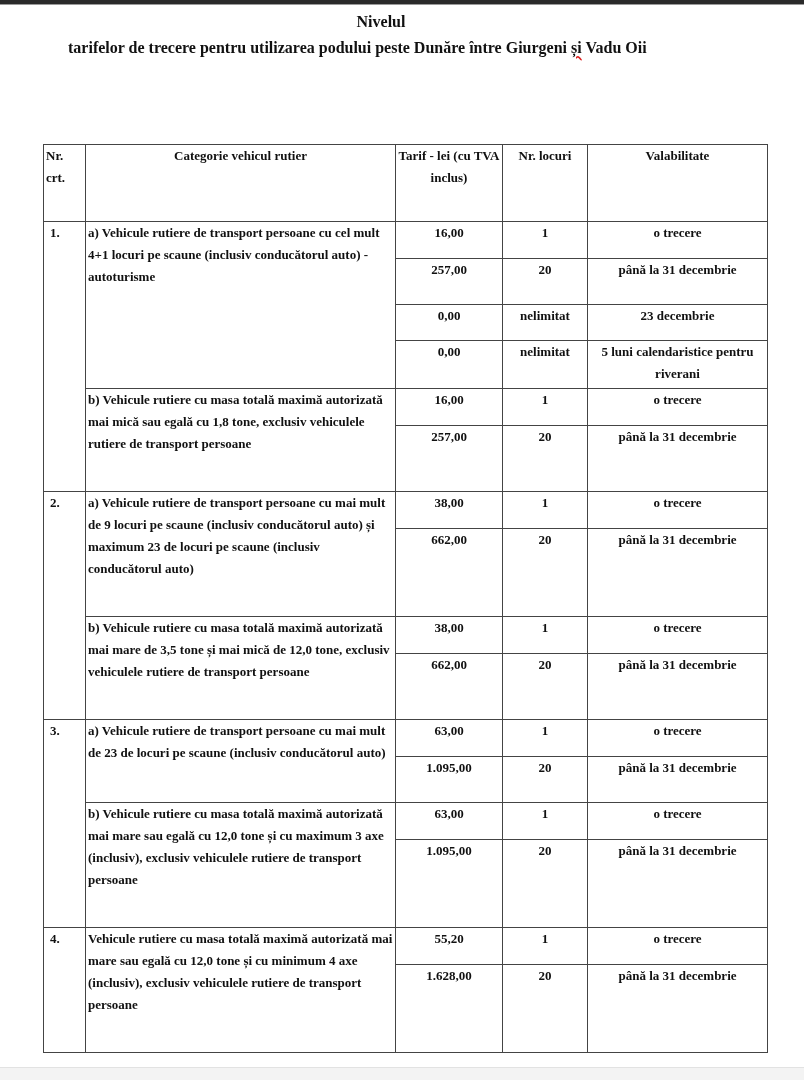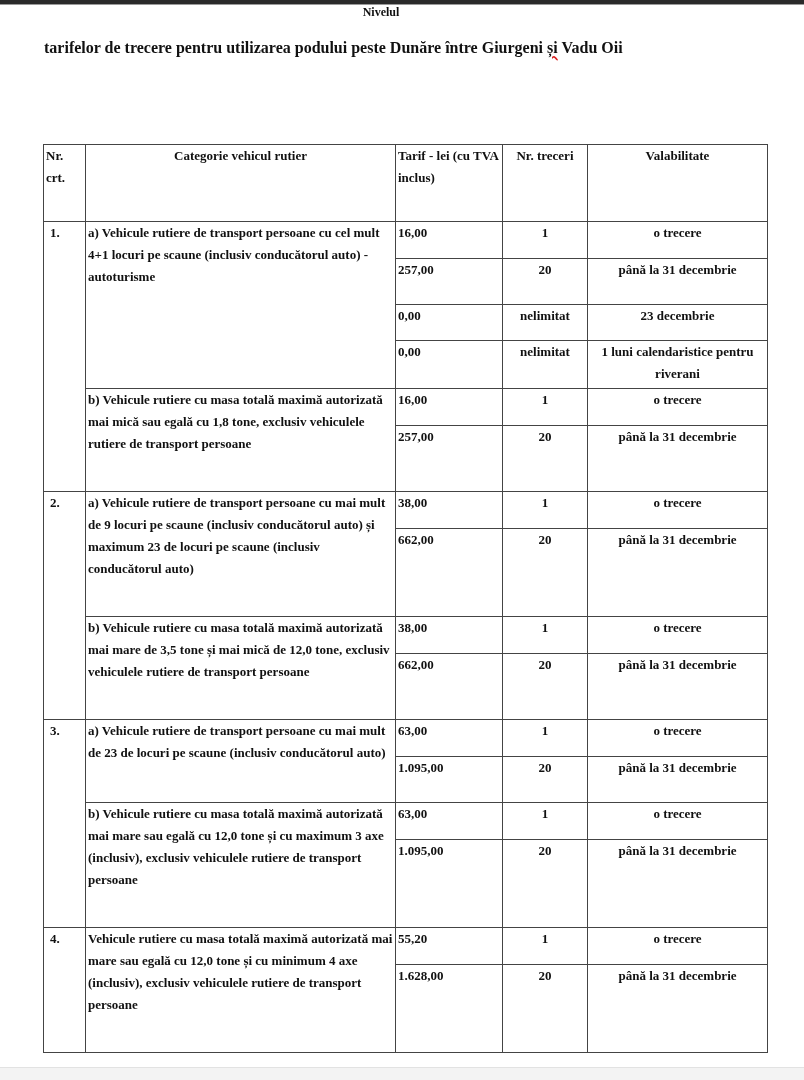--- a/index.html
+++ b/index.html
@@ -1,46 +1,46 @@
 <!DOCTYPE html>
 <html><head>
 <meta charset="utf-8">
 <style>
   html,body{margin:0;padding:0;}
   body{width:804px;height:1080px;background:#fff;position:relative;overflow:hidden;font-family:"Liberation Serif","DejaVu Serif",serif;color:#111;}
   .topbar{position:absolute;left:0;top:0;width:804px;height:4px;background:#2a2a2a;border-bottom:1px solid #9a9a9a;}
   .bottombar{position:absolute;left:0;top:1067px;width:804px;height:13px;background:#f3f3f3;border-top:1px solid #e2e2e2;}
-  .title1{position:absolute;left:0;top:5px;width:762px;text-align:center;font-weight:bold;font-size:12px;}
-  .title2{position:absolute;left:44px;top:39px;font-weight:bold;font-size:16px;white-space:nowrap;}
+  .title1{position:absolute;left:0;top:13px;width:762px;text-align:center;font-weight:bold;font-size:16px;}
+  .title2{position:absolute;left:68px;top:39px;font-weight:bold;font-size:16px;white-space:nowrap;}
   .sq{text-decoration:underline wavy #d22;text-underline-offset:2px;}
   table{position:absolute;left:43px;top:144px;border-collapse:collapse;font-size:13px;line-height:22px;font-weight:bold;}
   td{border:1.5px solid #444;vertical-align:top;padding:0 2px;}
   .c-nr{width:33px;}
   .c-cat{width:305px;text-align:left;margin-top:20px;}
-  .c-tar{width:102px;text-align:left;}
+  .c-tar{width:102px;text-align:center;}
   .c-tre{width:80px;text-align:center;}
   .c-val{width:175px;text-align:center;margin-top:11px;}
   .num{text-align:center;padding-left:6px;text-align:left;}
   .hdr td{height:76px;}
 </style>
 </head>
 <body>
 
 <div class="topbar"></div>
 
 <div class="title1">Nivelul</div>
 <div class="title2"><span>tarifelor de trecere pentru utilizarea podului peste Dunăre între Giurgeni </span><span class="sq">și</span><span> Vadu Oii</span></div>
 
 <table>
   <tbody id="tbody">
     <tr class="hdr">
       <td class="c-nr" style="text-align:left">Nr. crt.</td>
       <td class="c-cat" style="text-align:center">Categorie vehicul rutier</td>
       <td class="c-tar">Tarif - lei (cu TVA inclus)</td>
-      <td class="c-tre">Nr. treceri</td>
+      <td class="c-tre">Nr. locuri</td>
       <td class="c-val">Valabilitate</td>
     </tr>
   <tr style="height: 37px;">
         <td class="c-nr num" rowspan="6">1.</td>
         <td class="c-cat" rowspan="4">a) Vehicule rutiere de transport persoane cu cel mult 4+1 locuri pe scaune (inclusiv conducătorul auto) - autoturisme</td>
         <td class="c-tar">16,00</td>
         <td class="c-tre">1</td>
         <td class="c-val">o trecere</td>
       </tr>
       <tr style="height: 46px;">
@@ -49,21 +49,21 @@
         <td class="c-val">până la 31 decembrie</td>
       </tr>
       <tr style="height: 36px;">
         <td class="c-tar">0,00</td>
         <td class="c-tre">nelimitat</td>
         <td class="c-val">23 decembrie</td>
       </tr>
       <tr style="height: 48px;">
         <td class="c-tar">0,00</td>
         <td class="c-tre">nelimitat</td>
-        <td class="c-val">1 luni calendaristice pentru riverani</td>
+        <td class="c-val">5 luni calendaristice pentru riverani</td>
       </tr>
       <tr style="height: 37px;">
         <td class="c-cat" rowspan="2">b) Vehicule rutiere cu masa totală maximă autorizată mai mică sau egală cu 1,8 tone, exclusiv vehiculele rutiere de transport persoane</td>
         <td class="c-tar">16,00</td>
         <td class="c-tre">1</td>
         <td class="c-val">o trecere</td>
       </tr>
       <tr style="height: 66px;">
         <td class="c-tar">257,00</td>
         <td class="c-tre">20</td>

